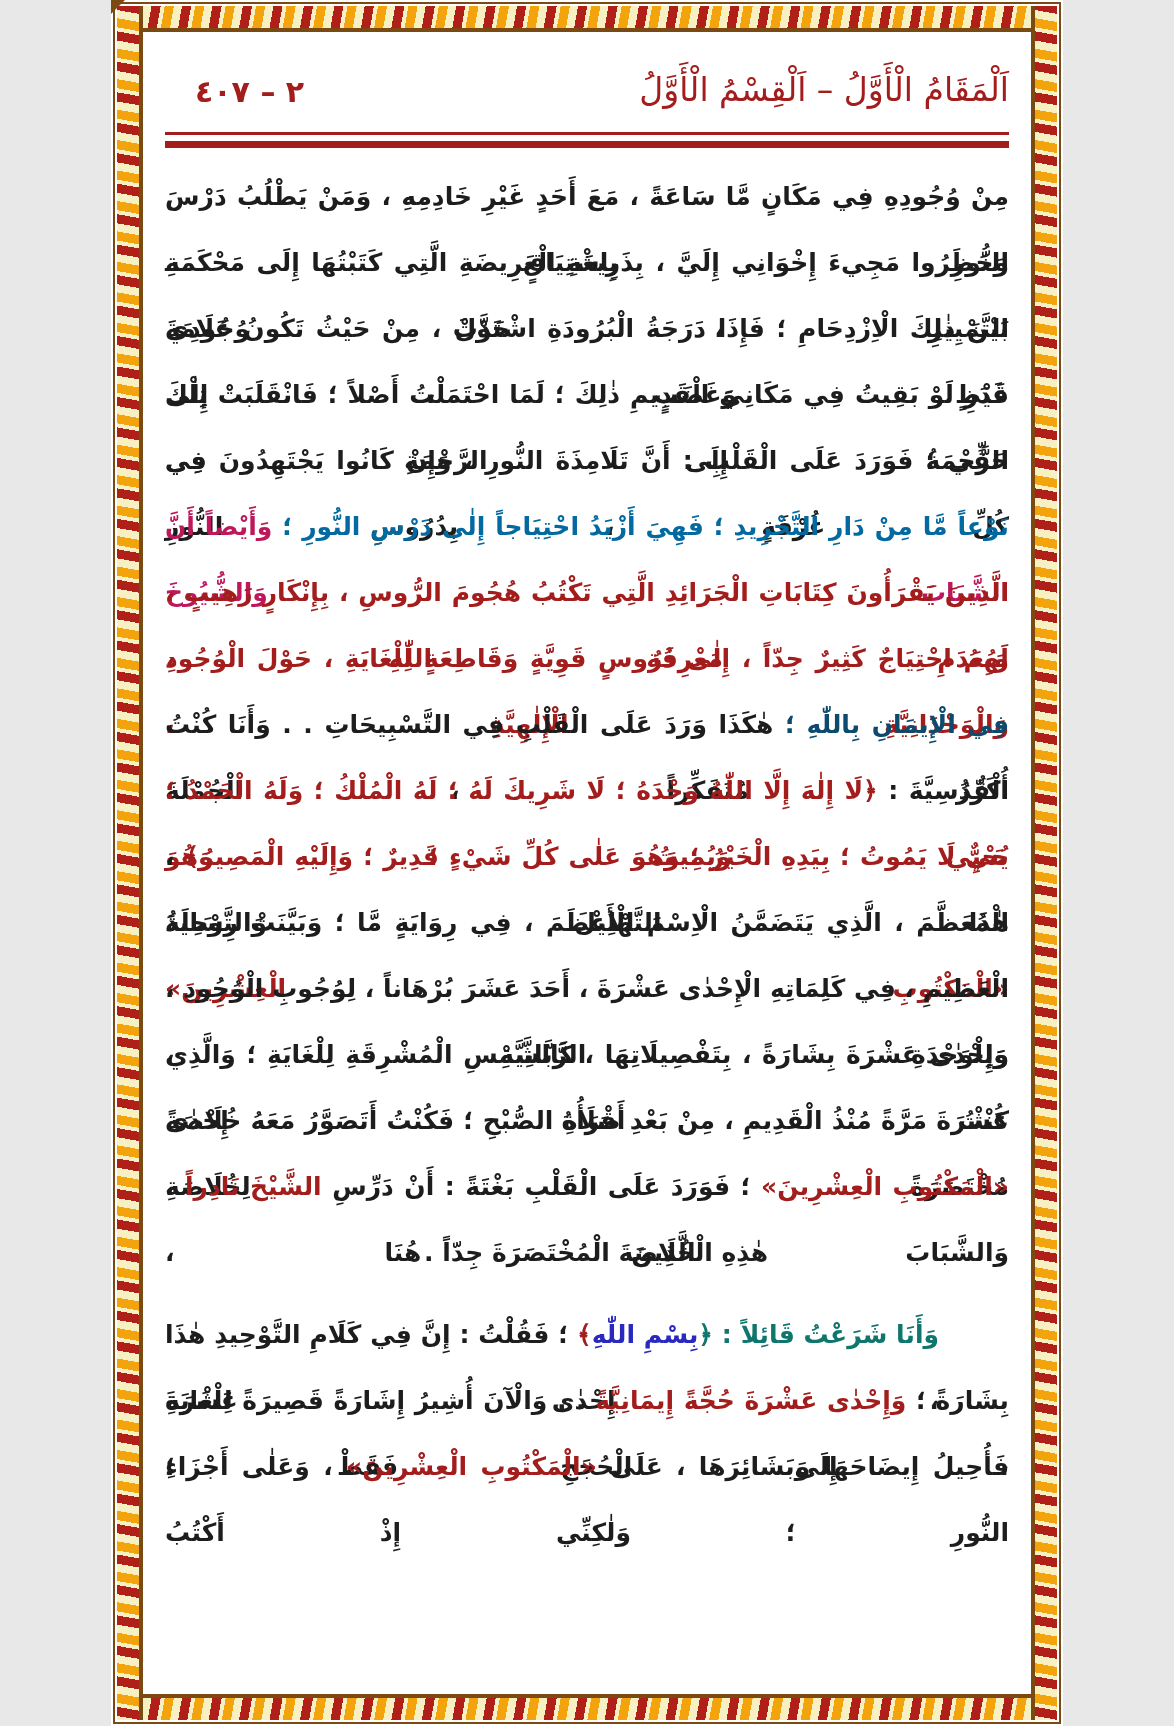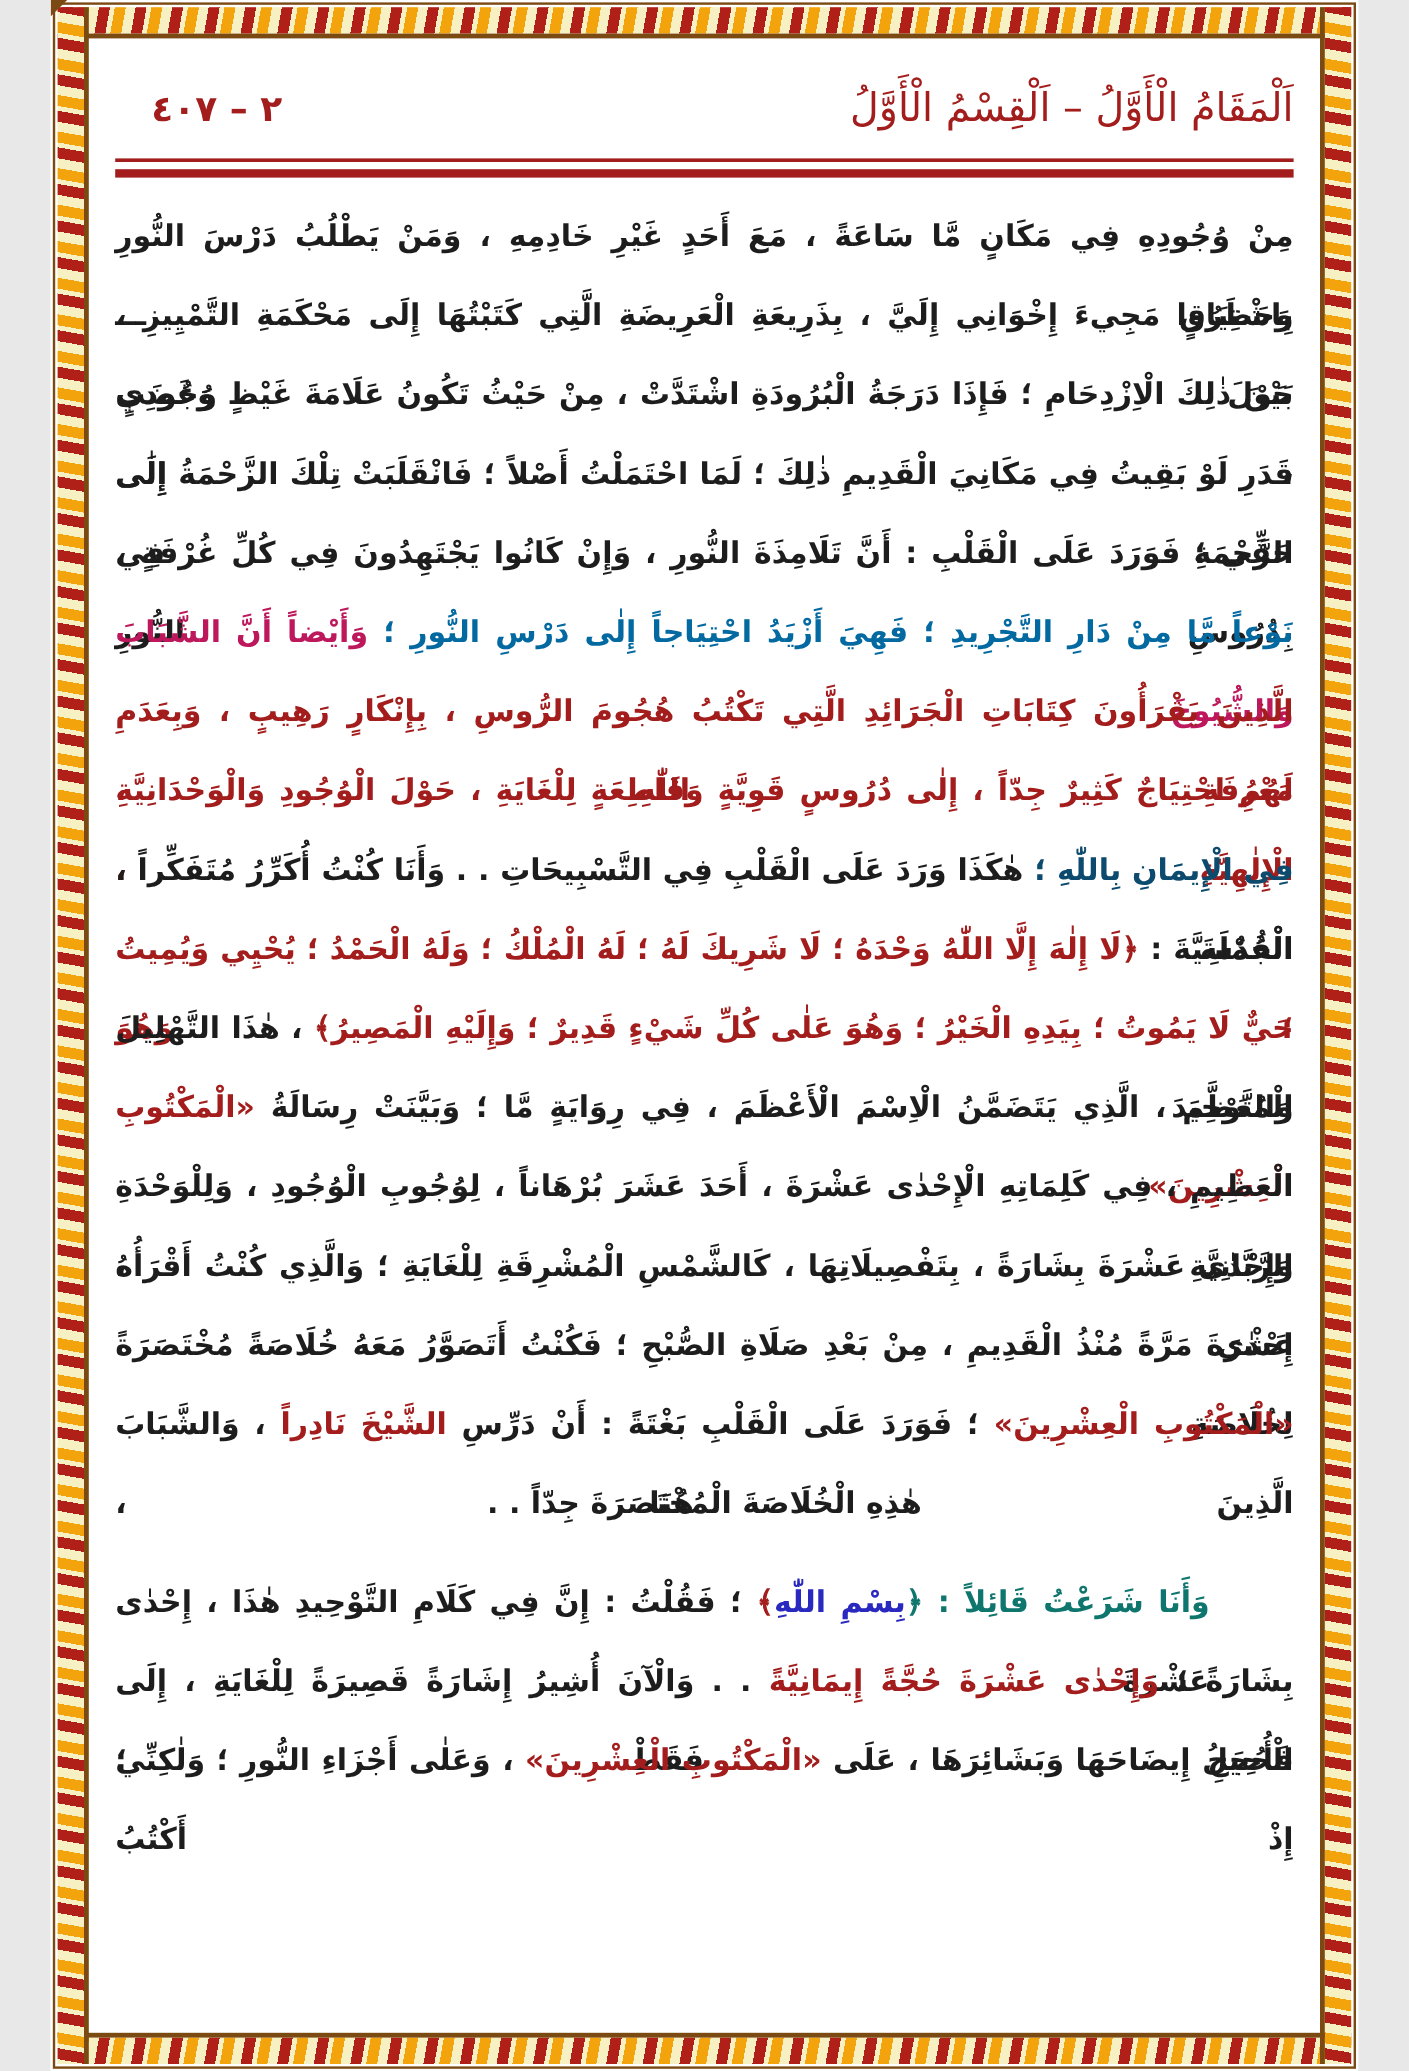--- a/index.html
+++ b/index.html
@@ -1,18 +1,18 @@
 <!DOCTYPE html>
 <html lang="ar" dir="rtl" style="--black: #1d1d1d; --red: #a31d1d; --blue: #2929c0; --frame-brown: #7b4a12; --band-cream: #f7f0c3; --band-red: #b02019; --band-orange: #f3a40c;"><head>
 <meta charset="utf-8">
 <style>
   html,body{margin:0;padding:0;background:#e8e8e8;}
   .page{
     position:relative;
-    width:1090px;height:1726px;
+    width:952px;height:1726px;
     background:#ffffff;
     margin:0 auto;
     overflow:hidden;
     font-family:"DejaVu Sans",sans-serif;
   }
   
   .frame-outer{
     position:absolute;inset:2px;
     border:2px solid var(--frame-brown,#7b4a12);
     pointer-events:none;z-index:5;

